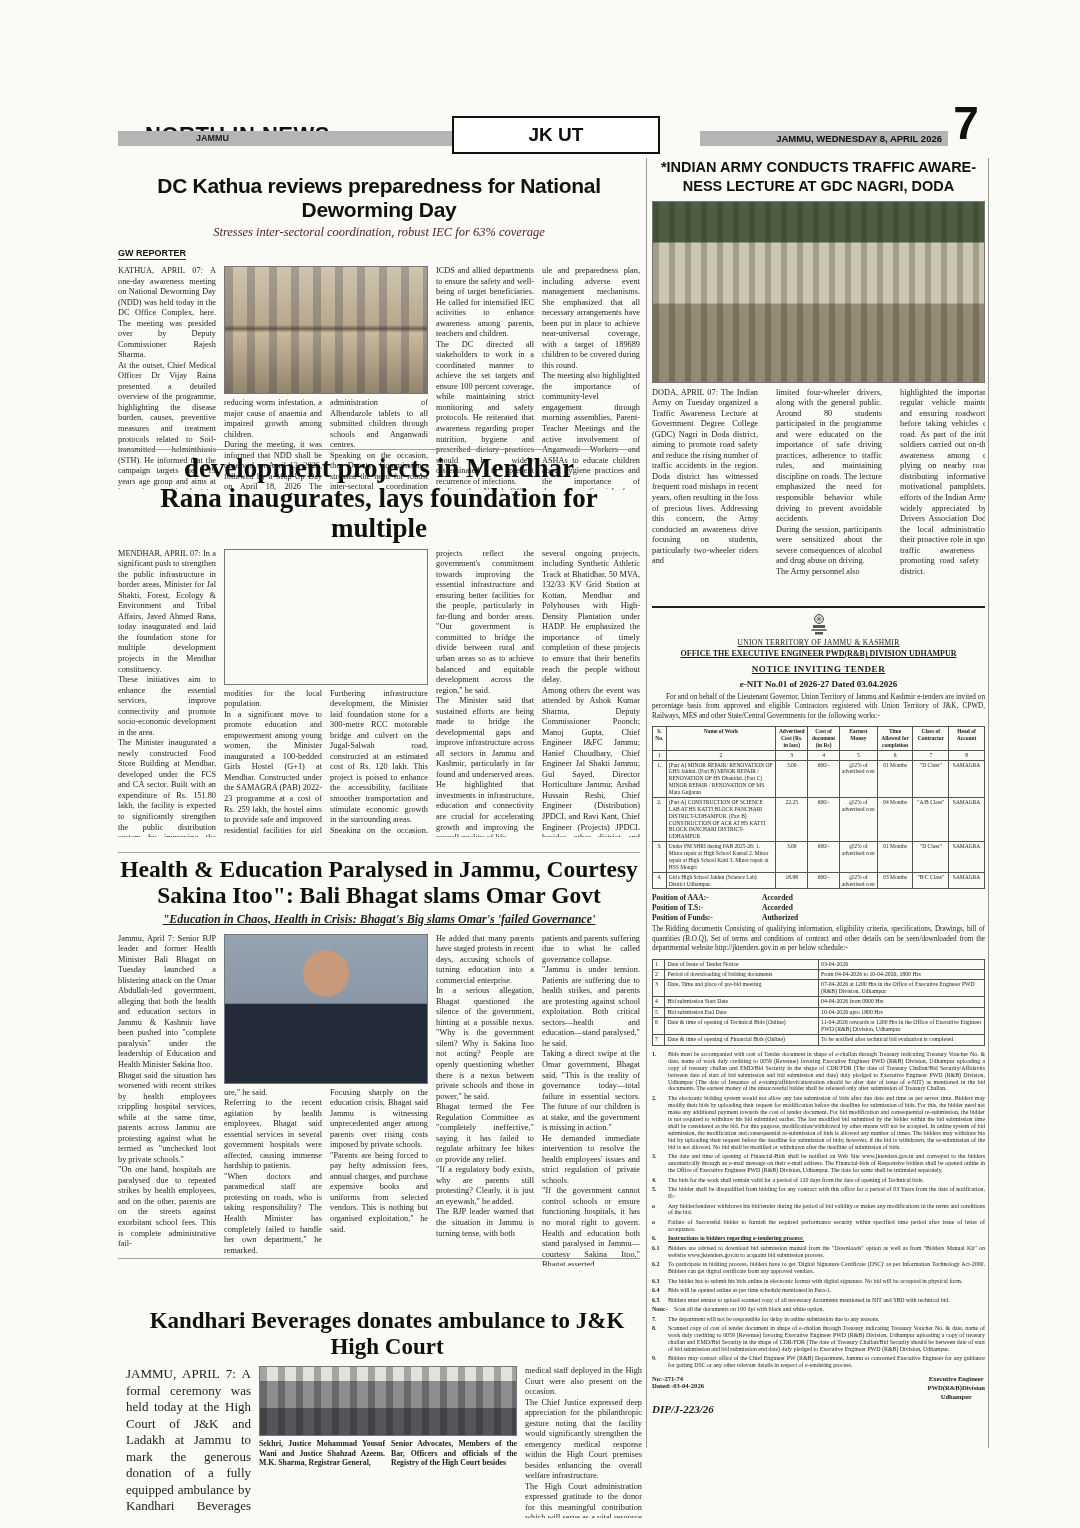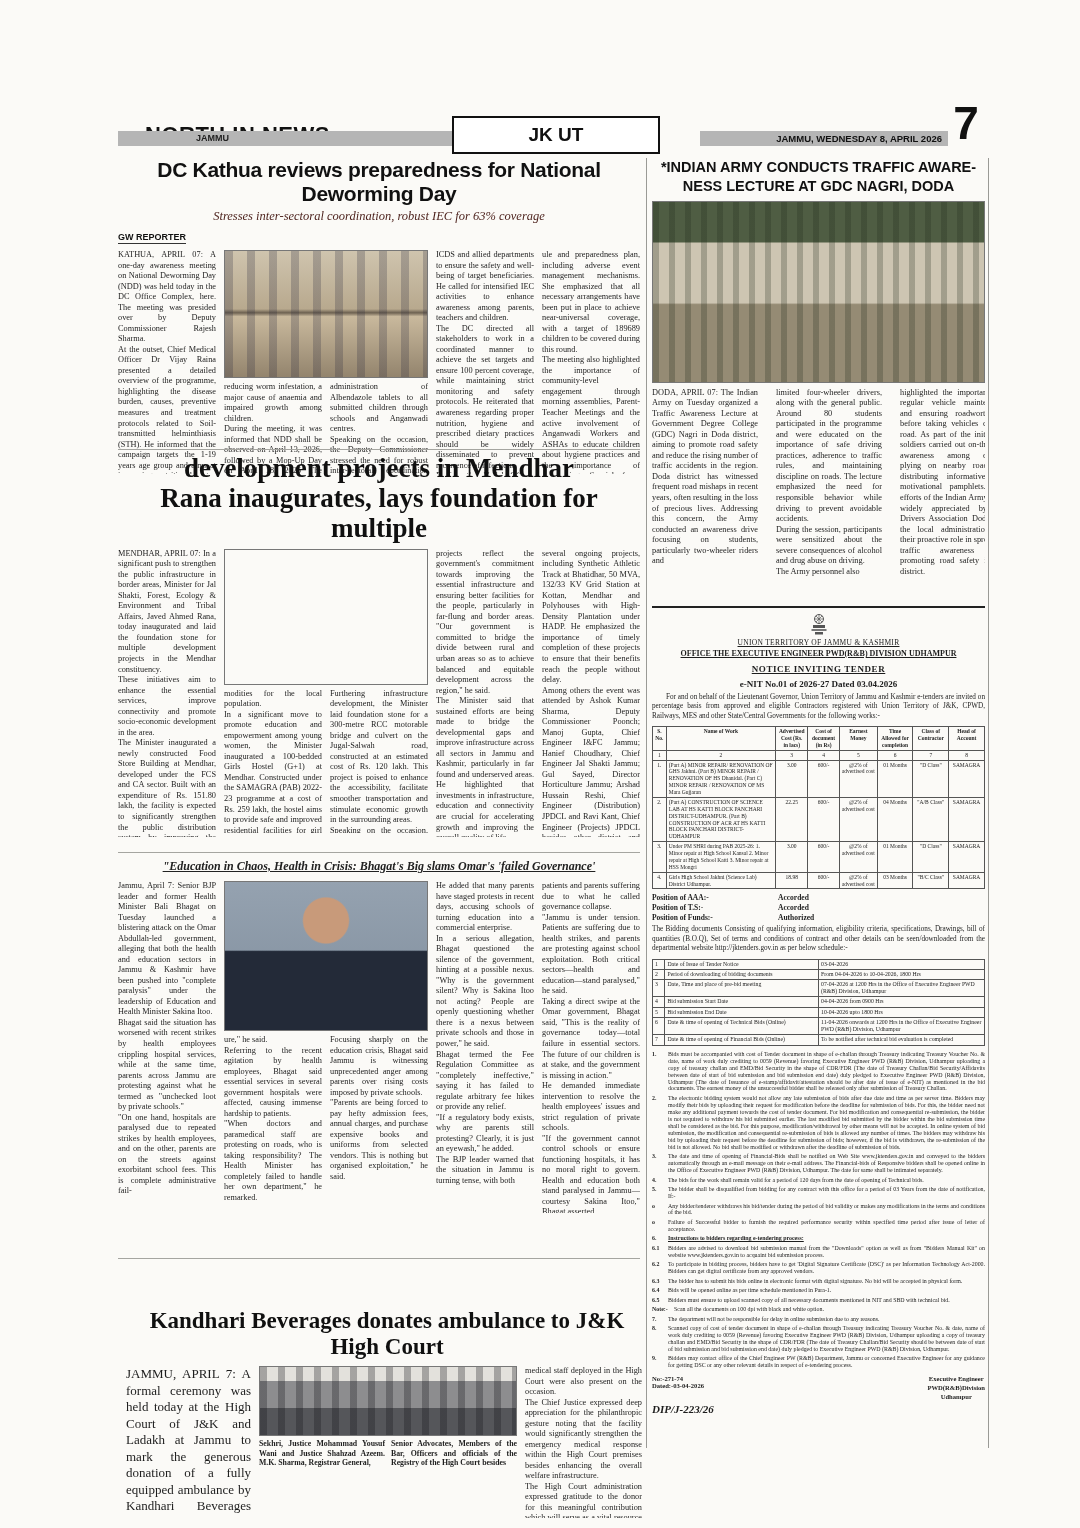--- a/index.html
+++ b/index.html
@@ -62,21 +62,21 @@
   .t-nit{font-size:9px;font-weight:bold;margin-top:5px;}
   .t-intro{font-size:7.2px;line-height:1.3;text-align:justify;text-indent:14px;margin-top:4px;}
   table.tt{border-collapse:collapse;width:100%;margin-top:5px;}
   table.tt th,table.tt td{border:.5px solid #555;padding:1px 2px;vertical-align:top;}
   table.works{font-size:5.5px;line-height:1.25;}
   table.works th{font-weight:bold;text-align:center;}
   table.works td{text-align:left;}
   table.works td.c{text-align:center;}
   table.sched{font-size:5.8px;line-height:1.25;}
   .t-pos{font-size:7.5px;font-weight:bold;display:flex;margin-top:1px;}
-  .t-pos .pl{width:126px;}
+  .t-pos .pl{width:110px;}
   .t-bid{font-size:7.2px;line-height:1.3;text-align:justify;margin-top:3px;}
   .conds{margin-top:5px;}
   .cond{display:flex;font-size:5.9px;line-height:1.18;margin-top:2.5px;}
   .cond .n{flex:0 0 16px;font-weight:bold;}
   .cond .t{flex:1;text-align:justify;}
   .cond.bold .t{font-weight:bold;text-decoration:underline;}
   .t-sigrow{display:flex;justify-content:space-between;margin-top:6px;font-size:6.6px;font-weight:bold;}
   .t-sig{text-align:center;line-height:1.3;}
   .t-dip{font-size:11px;font-weight:bold;font-style:italic;margin-top:2px;}
 </style>
@@ -95,21 +95,21 @@
   <div class="bar bar-right">
     <span>JAMMU, WEDNESDAY 8, APRIL 2026</span>
   </div>
   <div class="pageno">7</div>
 
   <div class="vrule" style="left:646px;top:158px;height:1290px;"></div>
   <div class="vrule" style="left:988px;top:158px;height:1290px;"></div>
 
   <div class="region" style="left:118px;top:158px;width:522px;">
 
-    <div style="position:absolute;left:0;top:0;width:522px;">
+    <div style="position:absolute;left:0;top:16px;width:522px;">
       <div class="headline-sans" style="font-size:21px;letter-spacing:-.3px;">DC Kathua reviews preparedness for National Deworming Day</div>
       <div class="subhead" style="font-size:12.5px;margin-top:3px;color:#4a1f1a;">Stresses inter-sectoral coordination, robust IEC for 63% coverage</div>
       <div class="kicker" style="margin-top:8px;border-bottom:1px solid #333;display:inline-block;padding-bottom:1px;">GW REPORTER</div>
       <div class="cols" style="margin-top:6px;height:224px;">
         <div class="col news">KATHUA, APRIL 07: A one-day awareness meeting on National Deworming Day (NDD) was held today in the DC Office Complex, here. The meeting was presided over by Deputy Commissioner Rajesh Sharma.
 At the outset, Chief Medical Officer Dr Vijay Raina presented a detailed overview of the programme, highlighting the disease burden, causes, preventive measures and treatment protocols related to Soil-transmitted helminthiasis (STH). He informed that the campaign targets the 1-19 years age group and aims at improving nutritional status by</div>
         <div style="width:204px;flex:0 0 auto;">
           <div class="photo ph-dc" style="width:204px;height:128px;"></div>
           <div class="cols" style="margin-top:4px;height:92px;">
             <div class="col news">reducing worm infestation, a major cause of anaemia and impaired growth among children.
@@ -150,20 +150,24 @@
 The Minister said that sustained efforts are being made to bridge the developmental gaps and improve infrastructure across all sectors in Jammu and Kashmir, particularly in far found and underserved areas. He highlighted that investments in infrastructure, education and connectivity are crucial for accelerating growth and improving the overall quality of life.
 During the visit, the Minister also inspected and reviewed the progress of</div>
         <div class="col news">several ongoing projects, including Synthetic Athletic Track at Bhatidhar, 50 MVA, 132/33 KV Grid Station at Kottan, Mendhar and Polyhouses with High-Density Plantation under HADP. He emphasized the importance of timely completion of these projects to ensure that their benefits reach the people without delay.
 Among others the event was attended by Ashok Kumar Sharma, Deputy Commissioner Poonch; Manoj Gupta, Chief Engineer I&amp;FC Jammu; Hanief Choudhary, Chief Engineer Jal Shakti Jammu; Gul Sayed, Director Horticulture Jammu; Arshad Hussain Reshi, Chief Engineer (Distribution) JPDCL and Ravi Kant, Chief Engineer (Projects) JPDCL besides other district and departmental officials.</div>
       </div>
     </div>
 
     <div class="hrule" style="left:0;top:694px;width:522px;"></div>
 
     <div style="position:absolute;left:0;top:698px;width:522px;">
+      <div class="headline-serif" style="font-size:23.5px;line-height:1.12;">
+        <div>Health &amp; Education Paralysed in Jammu, Courtesy</div>
+        <div>Sakina Itoo": Bali Bhagat slams Omar Govt</div>
+      </div>
       <div class="subhead" style="font-size:12px;margin-top:3px;text-decoration:underline;font-weight:bold;color:#222;">"Education in Chaos, Health in Crisis: Bhagat's Big slams Omar's 'failed Governance'</div>
       <div class="cols" style="margin-top:7px;height:332px;">
         <div class="col news">Jammu, April 7: Senior BJP leader and former Health Minister Bali Bhagat on Tuesday launched a blistering attack on the Omar Abdullah-led government, alleging that both the health and education sectors in Jammu &amp; Kashmir have been pushed into "complete paralysis" under the leadership of Education and Health Minister Sakina Itoo.
 Bhagat said the situation has worsened with recent strikes by health employees crippling hospital services, while at the same time, parents across Jammu are protesting against what he termed as "unchecked loot by private schools."
 "On one hand, hospitals are paralysed due to repeated strikes by health employees, and on the other, parents are on the streets against exorbitant school fees. This is complete administrative fail-</div>
         <div style="width:204px;flex:0 0 auto;">
           <div class="photo ph-bhagat" style="width:204px;height:150px;"></div>
           <div class="cols" style="margin-top:4px;height:174px;">
             <div class="col news">ure," he said.
 Referring to the recent agitation by health employees, Bhagat said essential services in several government hospitals were affected, causing immense hardship to patients.

